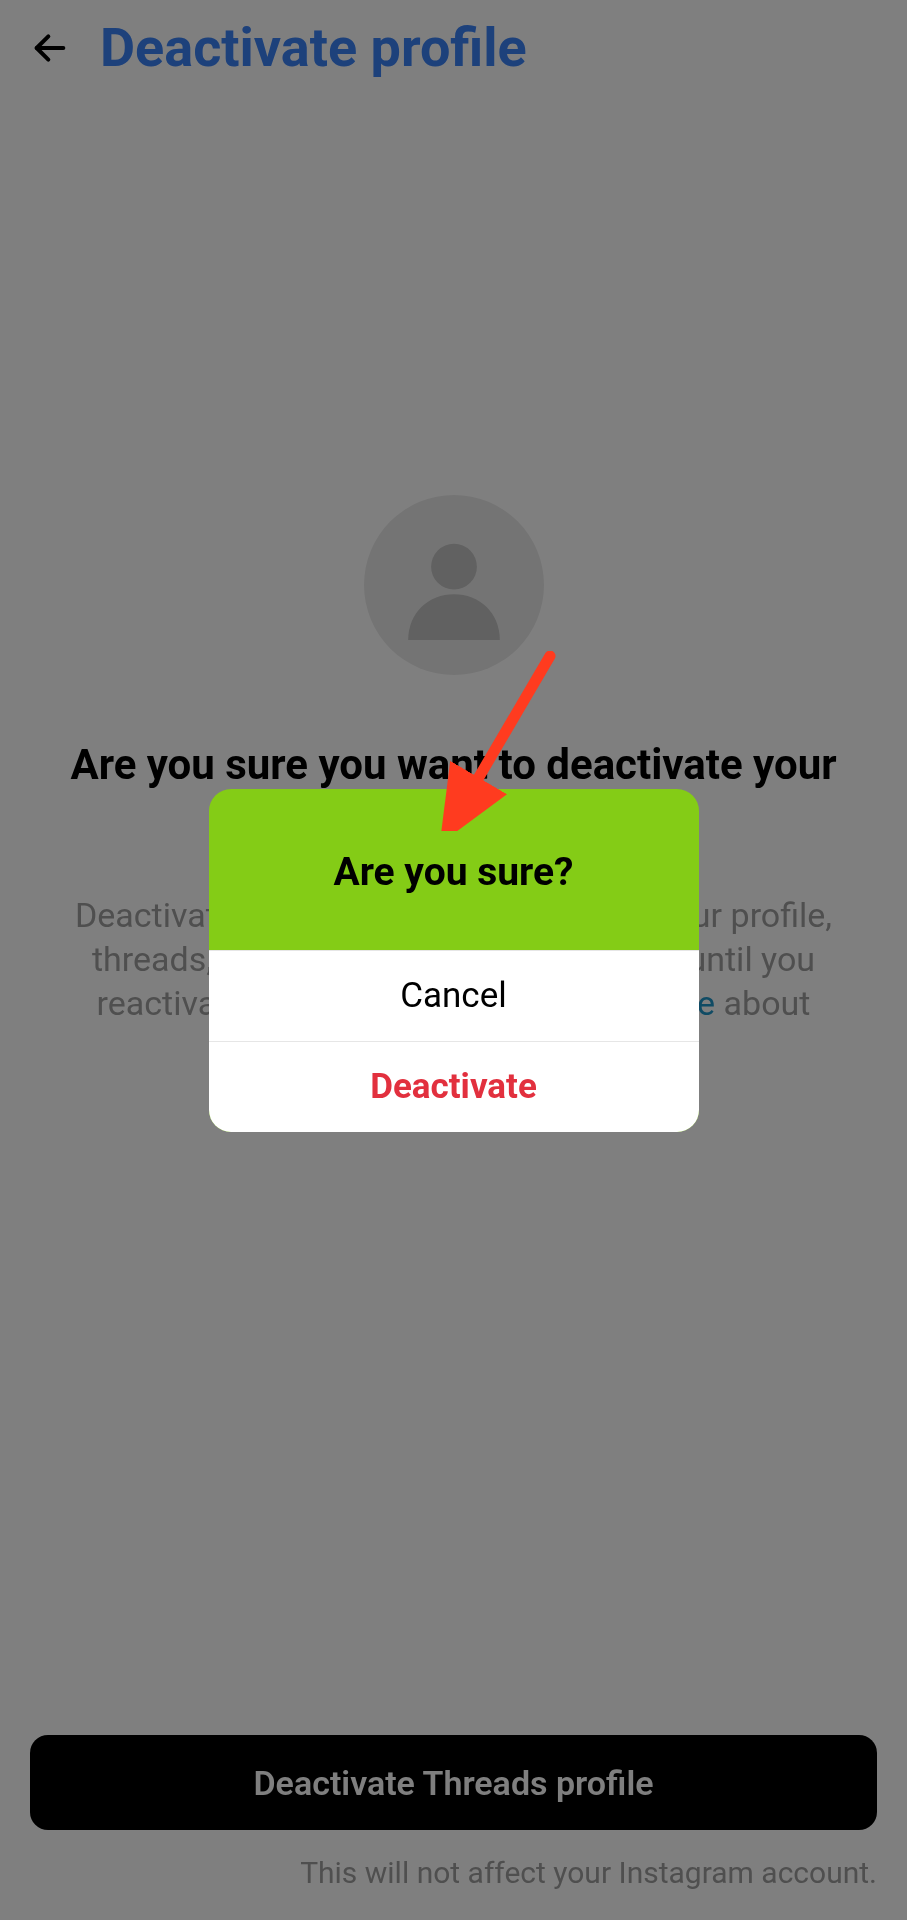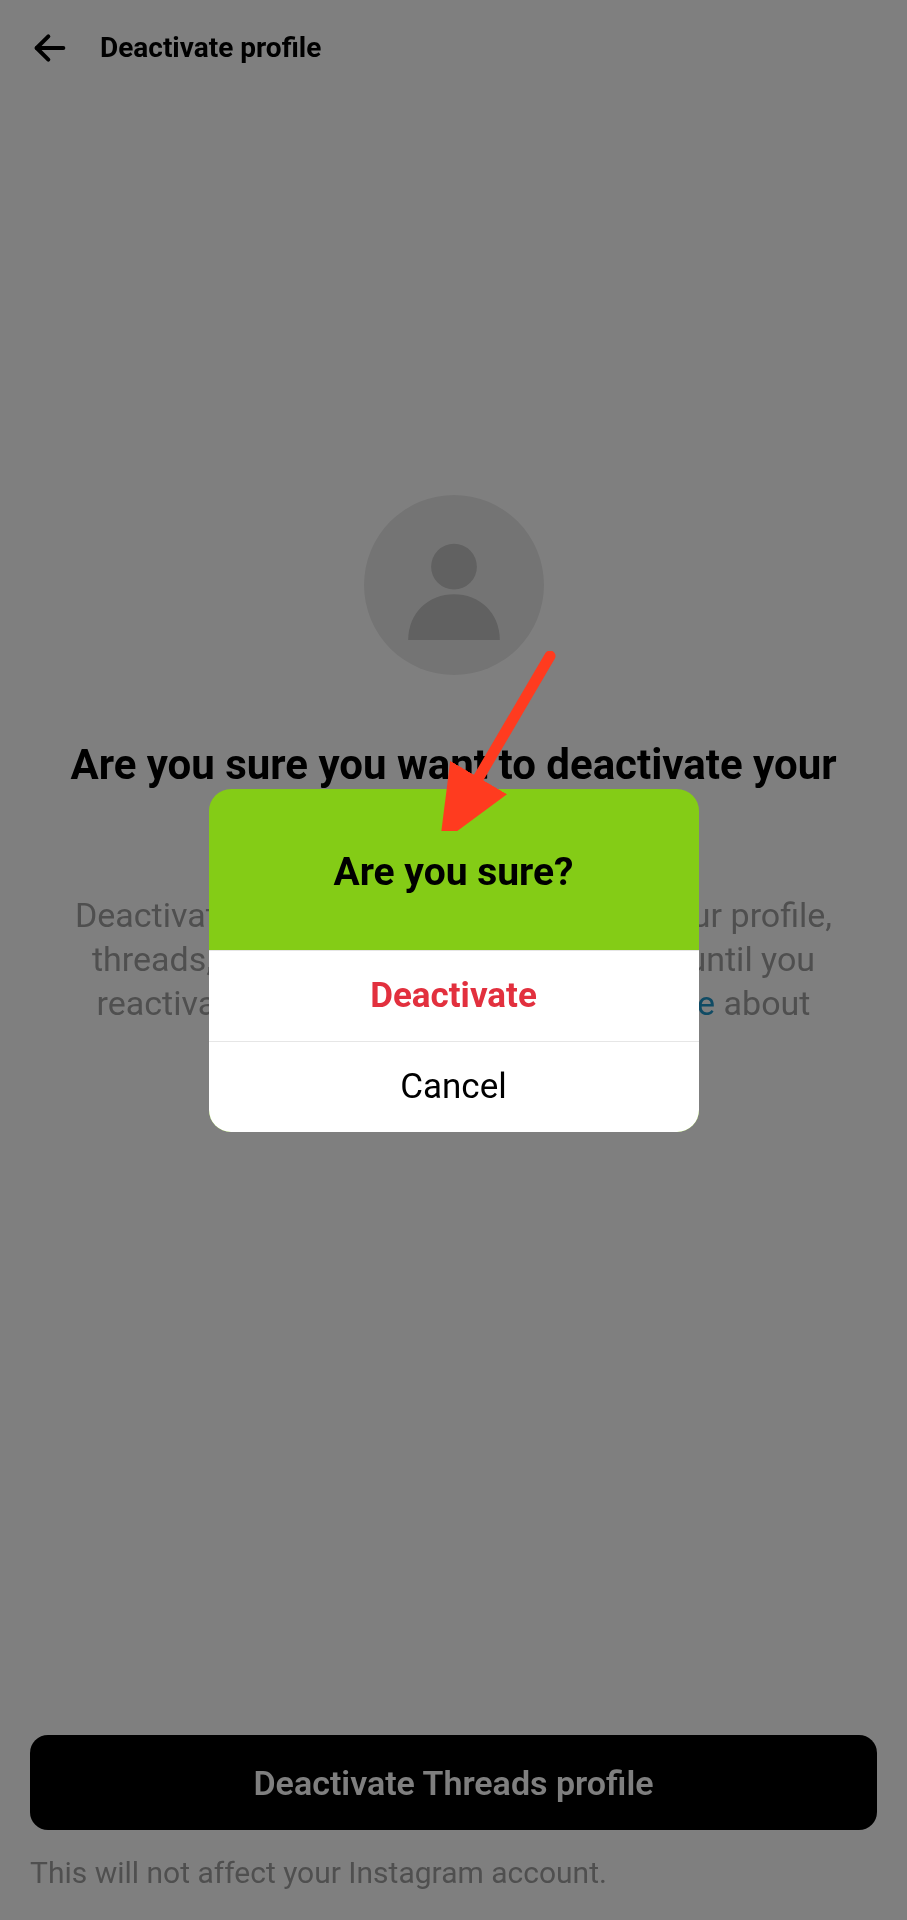--- a/index.html
+++ b/index.html
@@ -28,23 +28,23 @@
       padding: 20px 30px;
       gap: 30px;
       height: 95px;
     }
     .back-icon {
       width: 40px;
       height: 40px;
       color: #000;
     }
     .header-title {
-      font-size: 28px;
-      font-weight: 700;
-      color: #000000;
+      font-size: 54px;
+      font-weight: 700;
+      color: #3b82f6;
     }
     .main {
       flex: 1;
       display: flex;
       flex-direction: column;
       align-items: center;
       justify-content: flex-start;
       padding: 0 60px;
       position: relative;
     }
@@ -97,21 +97,21 @@
       border: none;
       border-radius: 18px;
       font-size: 34px;
       font-weight: 600;
       display: flex;
       align-items: center;
       justify-content: center;
     }
     .footnote {
       margin-top: 25px;
-      text-align: left;
+      text-align: right;
       font-size: 30px;
       color: #9f9f9f;
     }
     
     .overlay {
       position: absolute;
       inset: 0;
       background: rgba(0,0,0,0.5);
       display: flex;
       align-items: center;
@@ -194,22 +194,22 @@
 
   <div class="footer">
     <button class="primary-btn">Deactivate Threads profile</button>
     <div class="footnote">This will not affect your Instagram account.</div>
   </div>
 </div>
 
 <div class="overlay">
   <div class="dialog">
     <div class="dialog-title">Are you sure?</div>
+    <button class="dialog-btn cancel">Cancel</button>
     <button class="dialog-btn destructive">Deactivate</button>
-    <button class="dialog-btn cancel">Cancel</button>
   </div>
 </div>
 
 <svg class="arrow" viewBox="0 0 130 180">
   <defs>
     <marker id="ah" markerWidth="7" markerHeight="7" refX="3" refY="3" orient="auto">
       <polygon points="0,0 7,3 0,6" fill="#ff3b1f"></polygon>
     </marker>
   </defs>
   <line x1="110" y1="5" x2="22" y2="155" stroke="#ff3b1f" stroke-width="11" marker-end="url(#ah)" stroke-linecap="round"></line>

